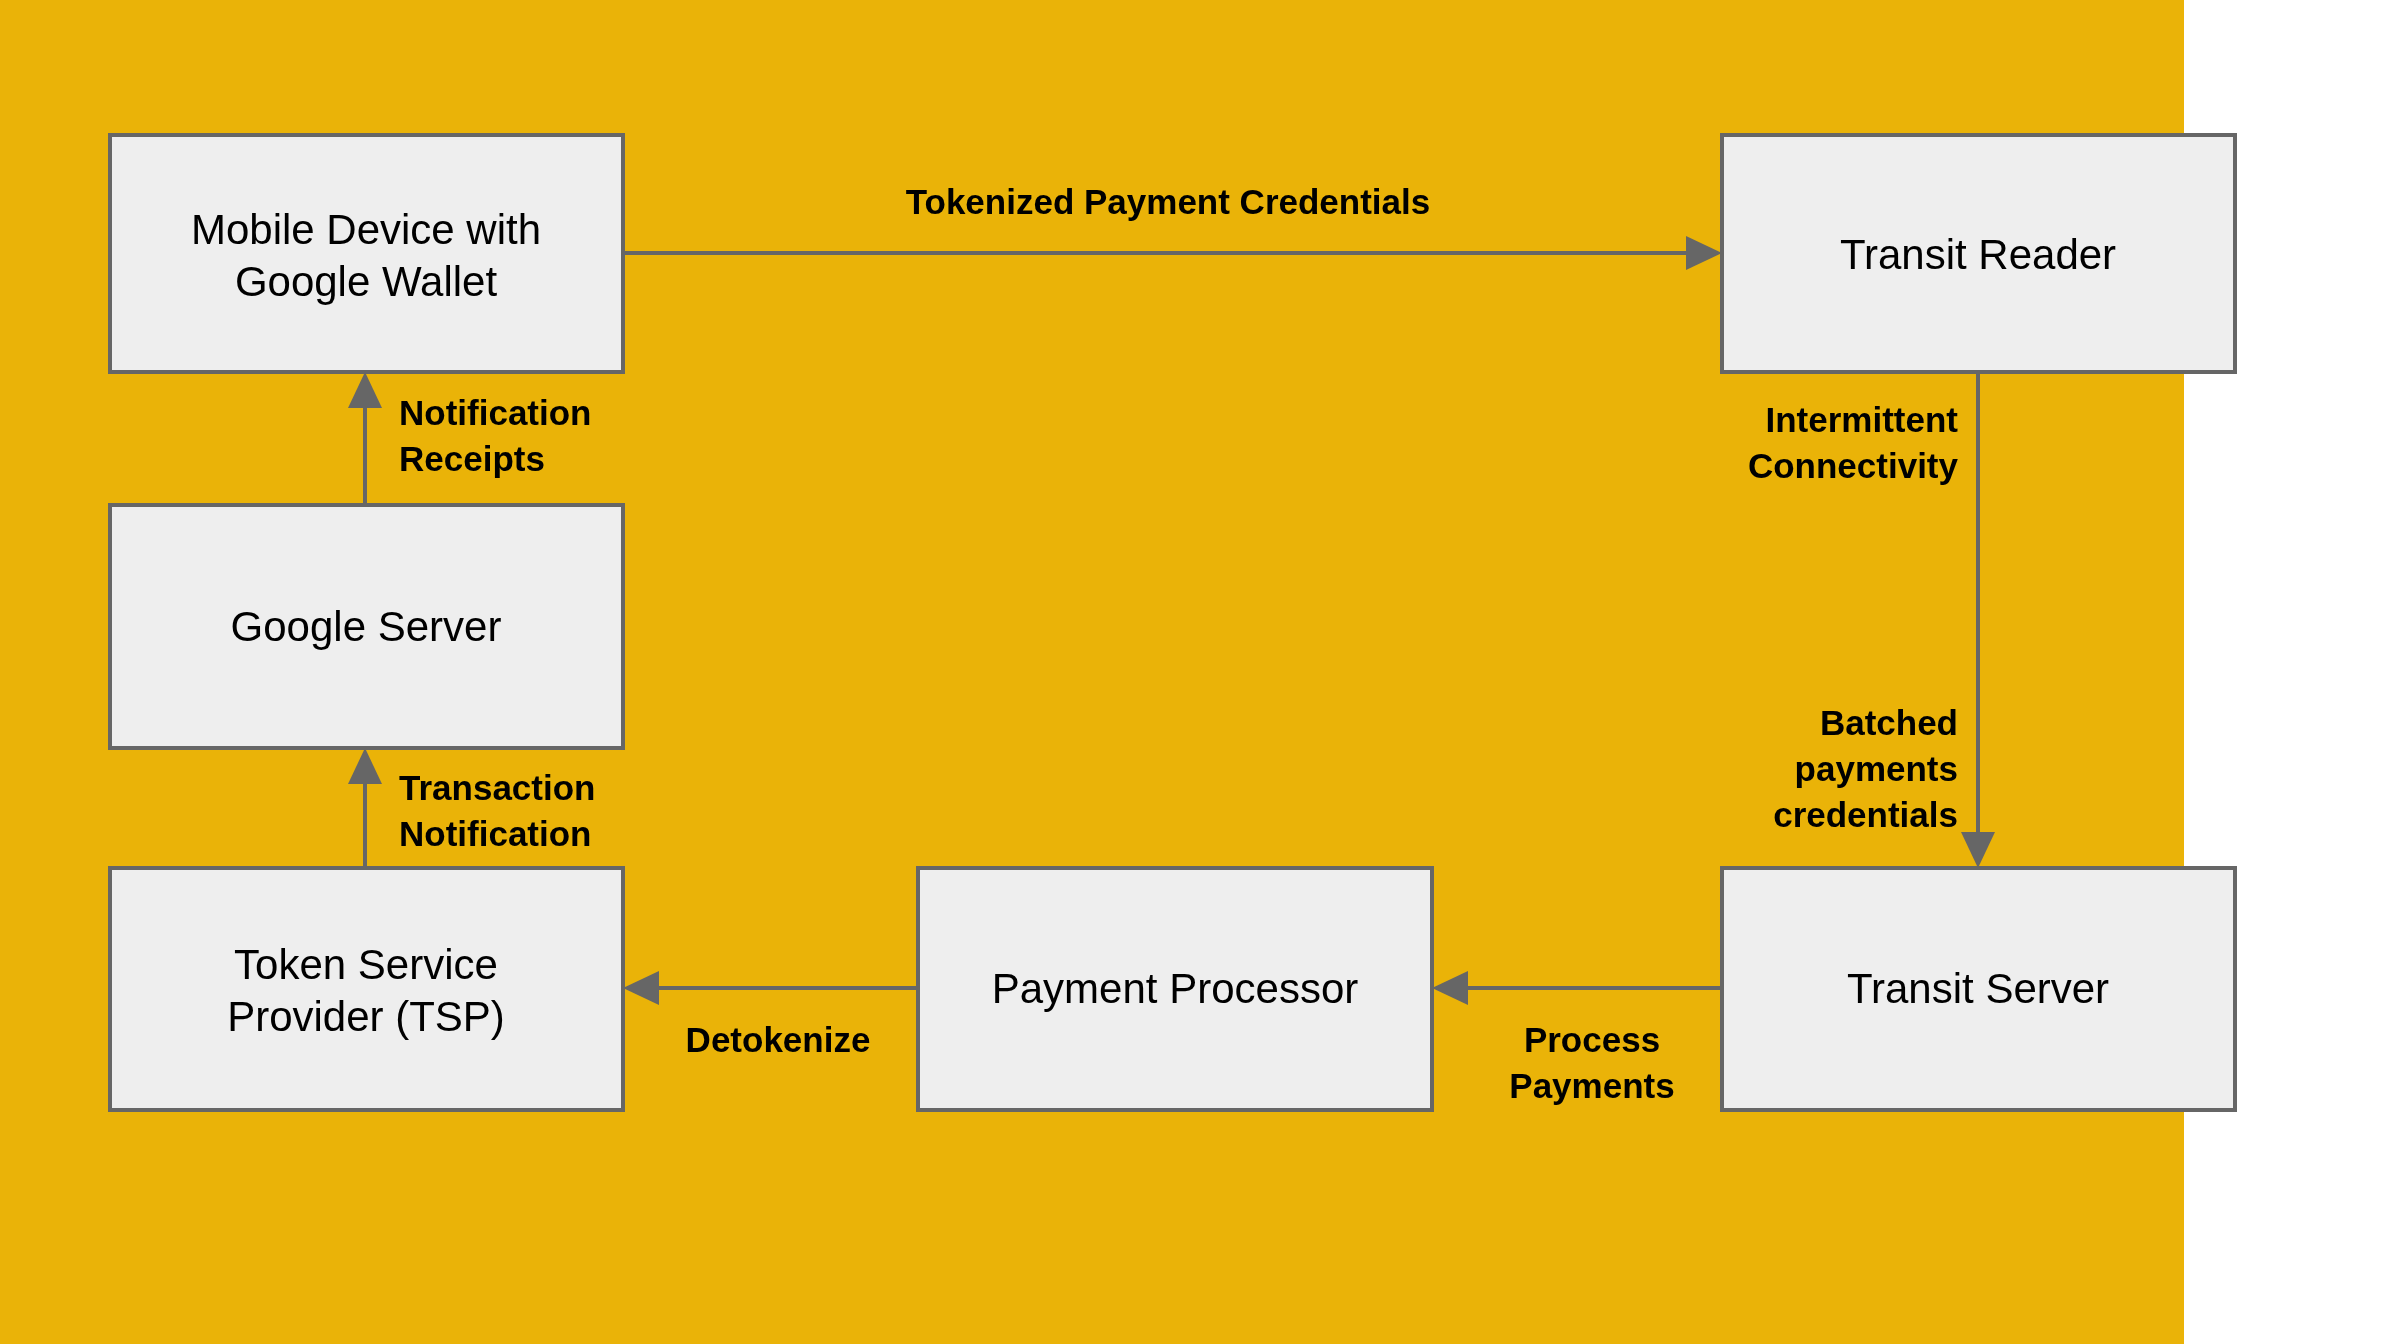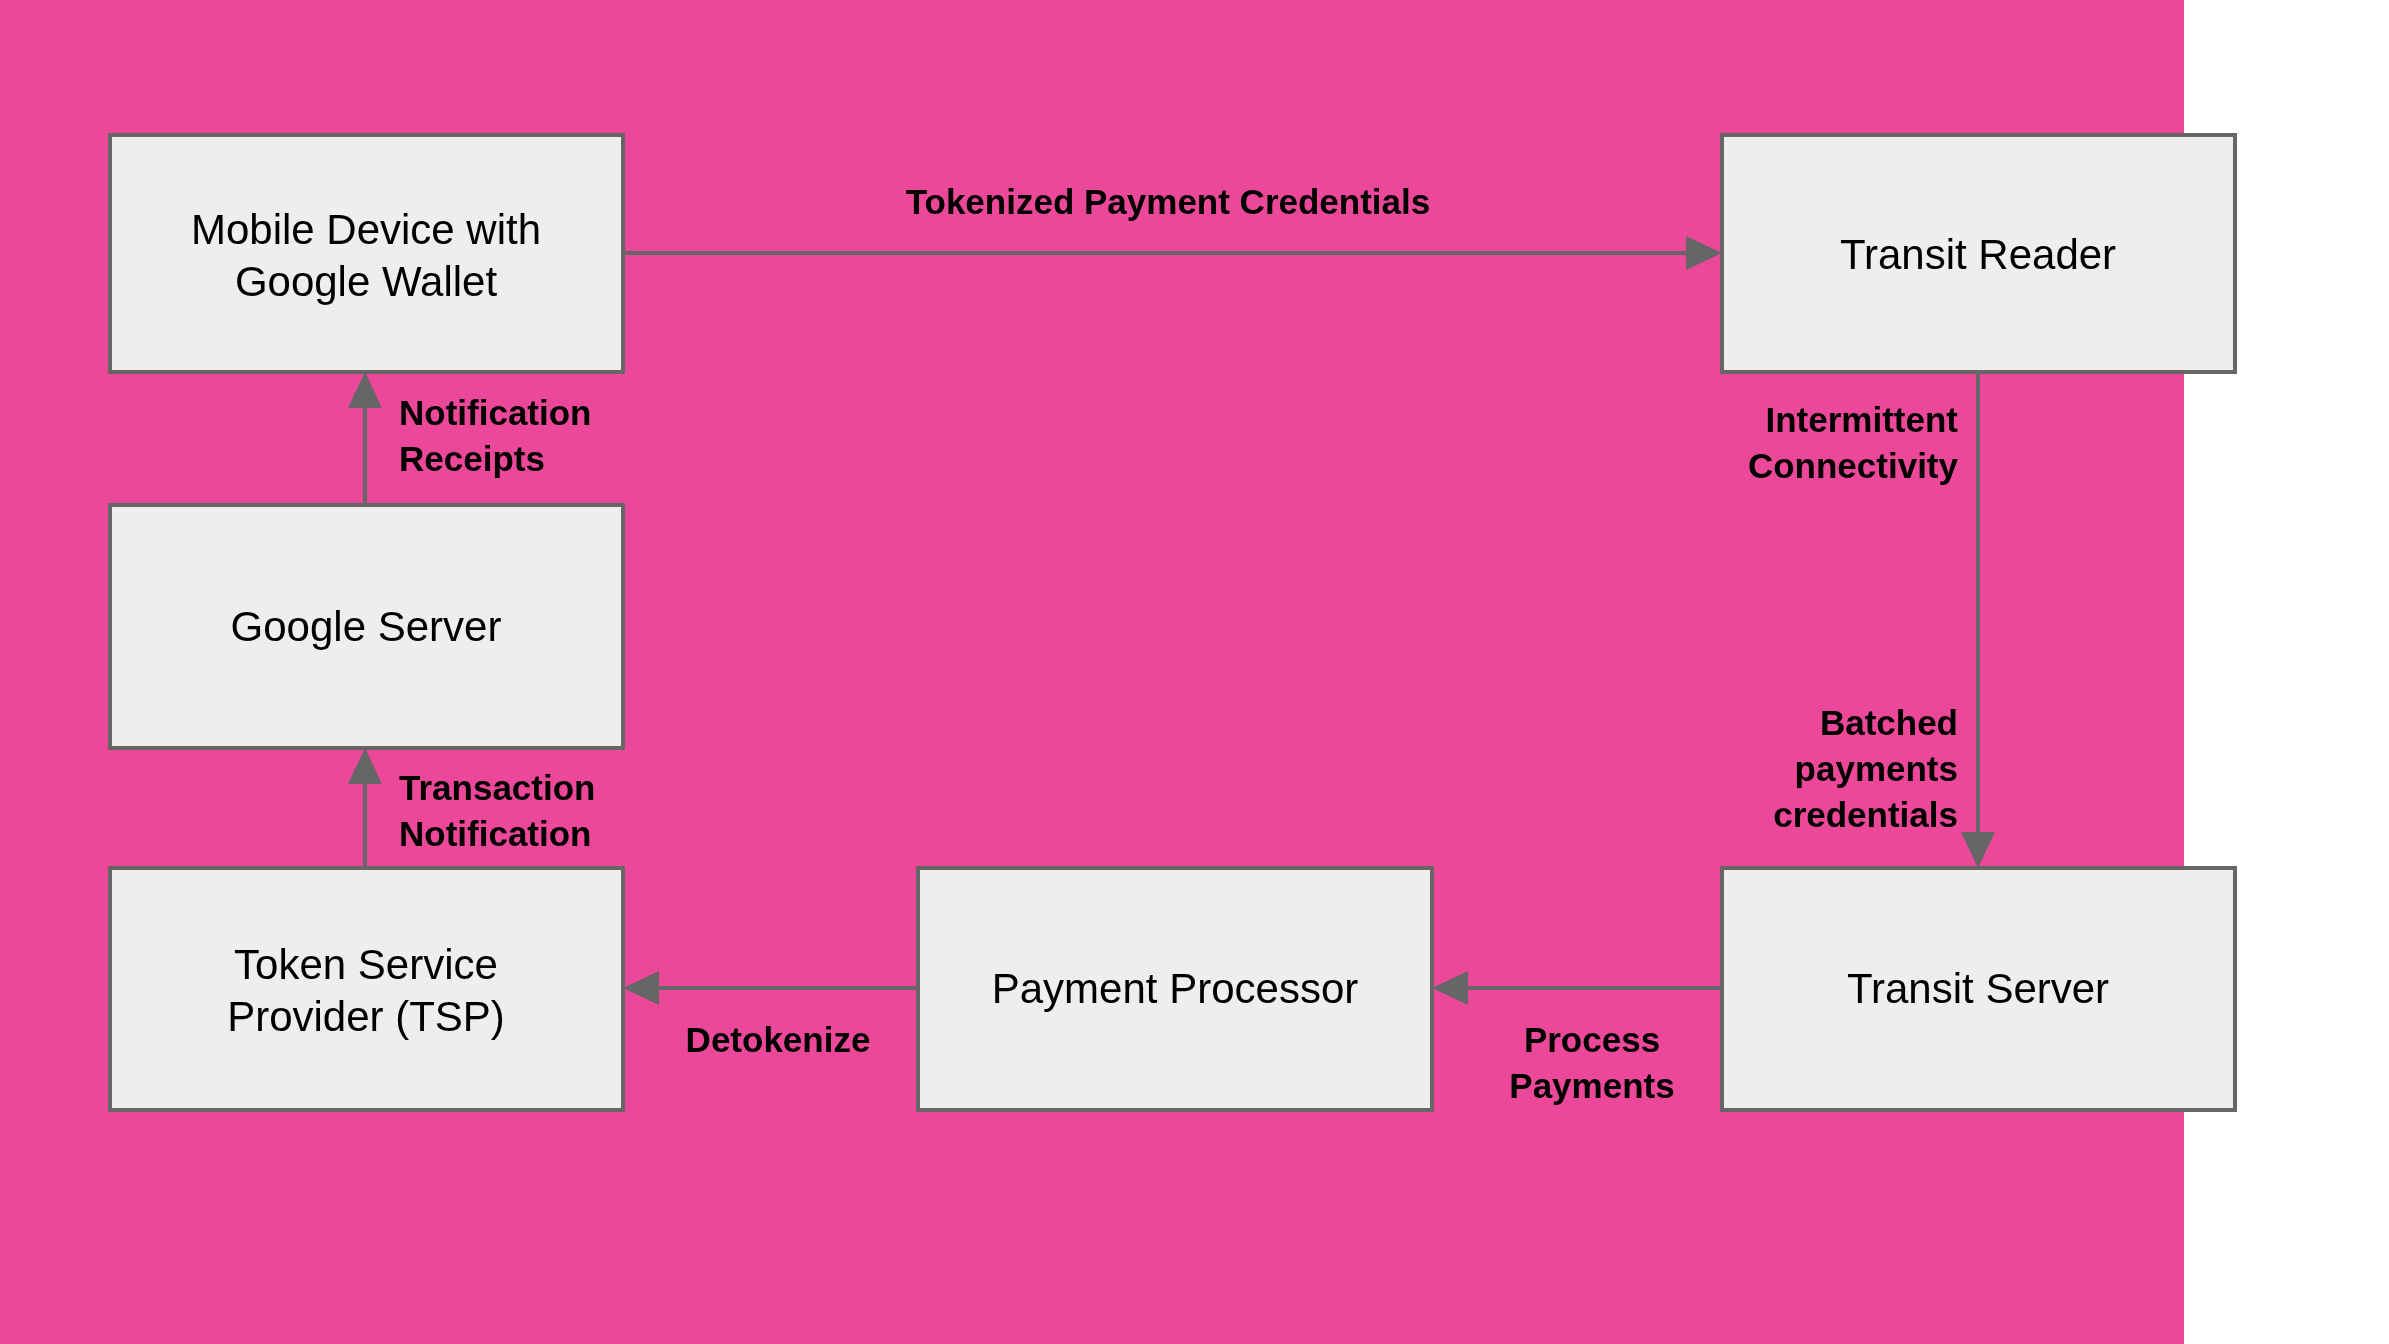--- a/index.html
+++ b/index.html
@@ -10,21 +10,21 @@
   body {
     width: 2389px;
     height: 1344px;
     font-family: "Liberation Sans", sans-serif;
     overflow: hidden;
   }
   #diagram-root {
     position: relative;
     width: 2184px;
     height: 1344px;
-    background: #ec4899;
+    background: #eab308;
   }
   svg.diagram-canvas {
     display: block;
     width: 2389px;
     height: 1344px;
   }
   .node-rect {
     fill: #eeeeee;
     stroke: #666666;
     stroke-width: 4;

